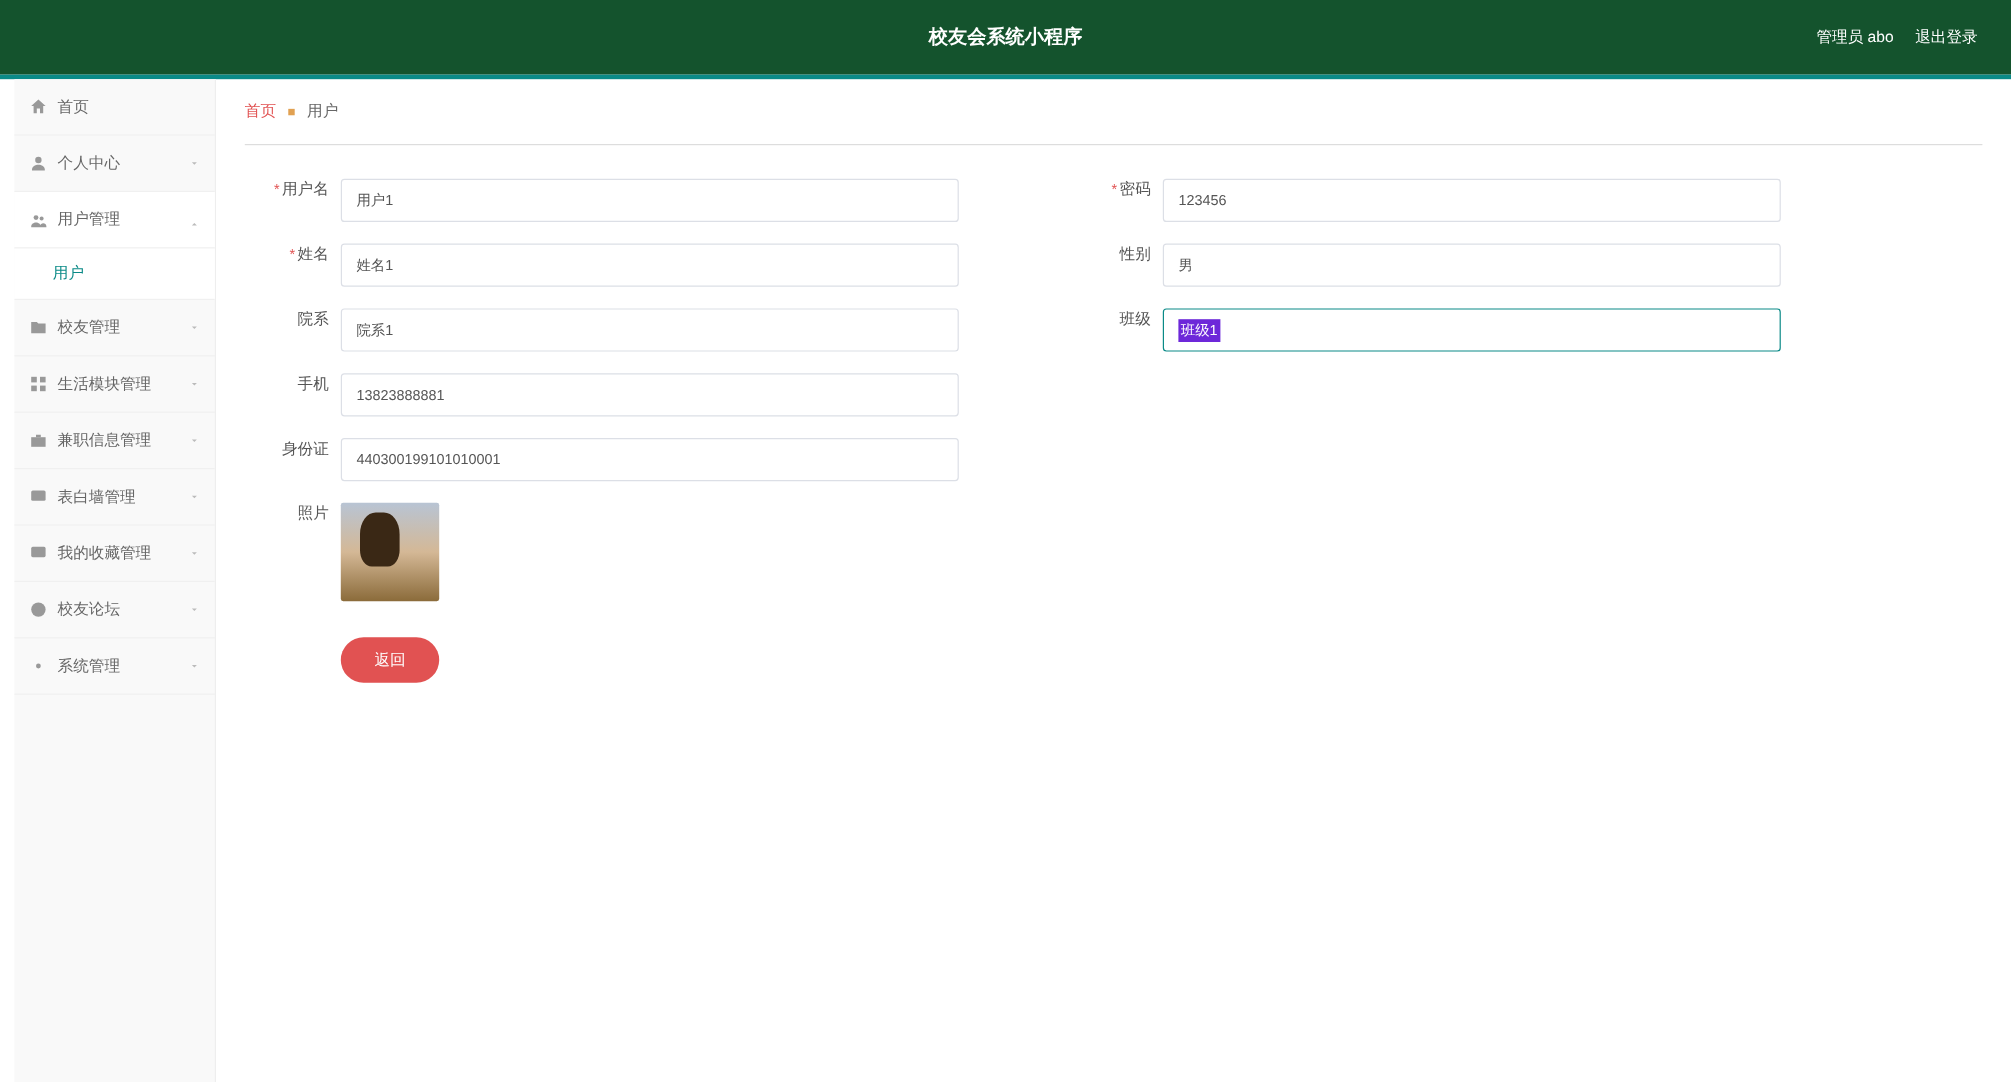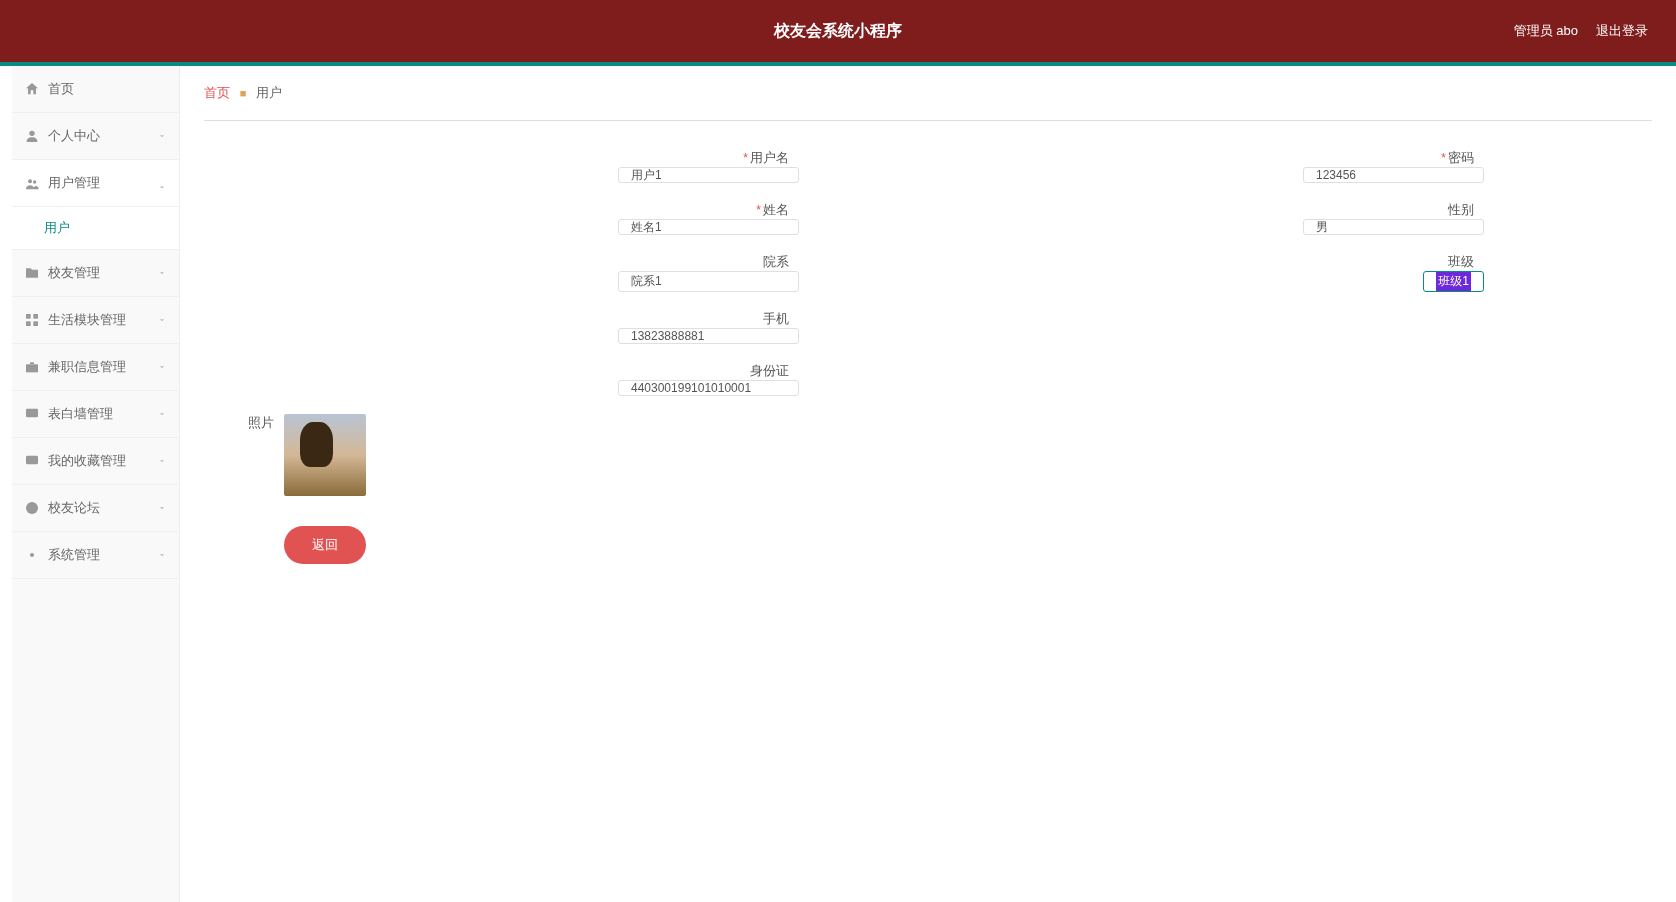--- a/index.html
+++ b/index.html
@@ -1,18 +1,18 @@
 <!DOCTYPE html>
 <html><head>
 <meta charset="utf-8">
 <style>
 * { margin: 0; padding: 0; box-sizing: border-box; }
 body { font-family: "Microsoft YaHei", Arial, sans-serif; font-size: 14px; color: #333; background: #fff; }
 
-.header { height: 62px; background: #7f1d1d; color: #fff; display: flex; align-items: center; position: relative; }
+.header { height: 62px; background: #14532d; color: #fff; display: flex; align-items: center; position: relative; }
 .header-title { position: absolute; left: 50%; transform: translateX(-50%); font-weight: bold; font-size: 16px; }
 .header-right { position: absolute; right: 28px; display: flex; gap: 18px; font-size: 13px; text-align: right; }
 .header-right span { cursor: pointer; }
 
 .teal-bar { height: 4px; background: #0a8a87; }
 
 .container { display: flex; min-height: calc(100vh - 66px); margin-left: 12px; }
 
 .sidebar { width: 168px; background: #f9f9f9; border-right: 1px solid #eee; }
 .side-item { display: flex; align-items: center; padding: 14px 12px; color: #666; cursor: pointer; font-size: 13px; position: relative; border-bottom: 1px solid #f0f0f0; }
@@ -21,21 +21,21 @@
 .side-sub { padding: 12px 12px 12px 32px; color: #0a8a87; font-size: 13px; cursor: pointer; background: #fff; border-bottom: 1px solid #f0f0f0; }
 .chevron { margin-left: auto; width: 10px; height: 10px; fill: #bbb; }
 
 .main { flex: 1; padding: 0 24px; }
 .breadcrumb { padding: 18px 0; font-size: 13px; border-bottom: 1px solid #ddd; margin-bottom: 28px; }
 .breadcrumb .bc-home { color: #e15252; cursor: pointer; }
 .breadcrumb .bc-sep { color: #e1a152; margin: 0 6px; font-size: 11px; }
 .breadcrumb .bc-cur { color: #666; }
 
 .form-grid { display: grid; grid-template-columns: 1fr 1fr; column-gap: 100px; row-gap: 18px; max-width: 1280px; padding-left: 10px; }
-.form-row { display: flex; align-items: flex-end; flex-direction: column; }
+.form-row { display: flex; align-items: flex-start; }
 .form-row.full { grid-column: 1 / 2; }
 .form-label { width: 60px; text-align: right; margin-right: 10px; color: #555; font-size: 13px; flex-shrink: 0; }
 .req { color: #e15252; margin-right: 2px; font-size: 12px; }
 .form-input { flex: 1; height: 36px; border: 1px solid #dcdfe6; border-radius: 3px; padding: 0 12px; font-size: 12px; color: #555; outline: none; }
 .form-input.focused { border-color: #0a8a87; }
 
 .photo-row { display: flex; align-items: flex-start; padding-left: 10px; margin-top: 18px; }
 .photo-box { width: 82px; height: 82px; background: linear-gradient(180deg, #b8c4d4 0%, #d4b896 50%, #8b6b3a 100%); border-radius: 2px; position: relative; overflow: hidden; }
 .photo-box::after { content:''; position:absolute; left:20%; top:10%; width:40%; height:55%; background:#3a2815; border-radius:40% 40% 30% 30%; }
 

